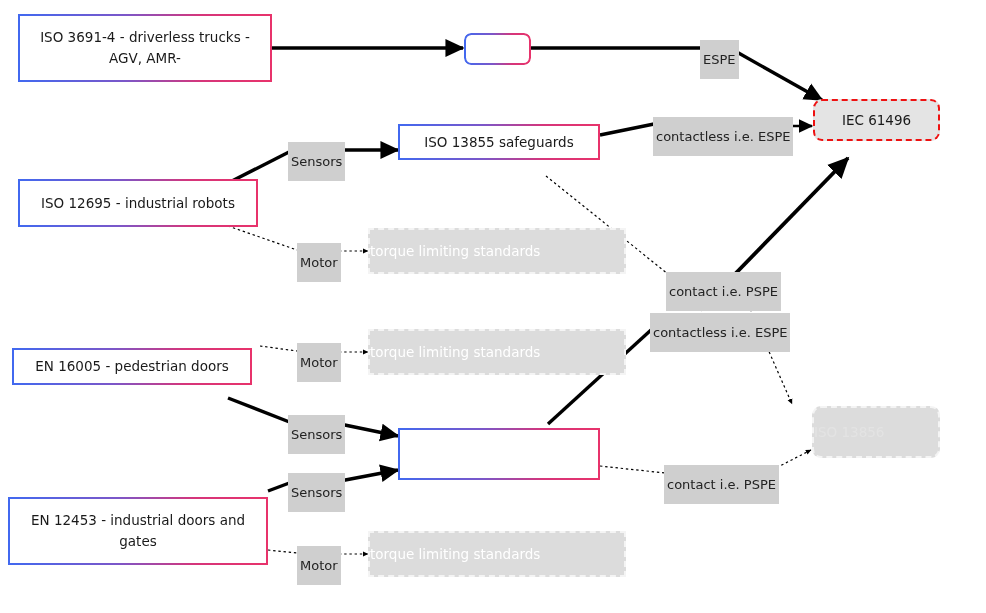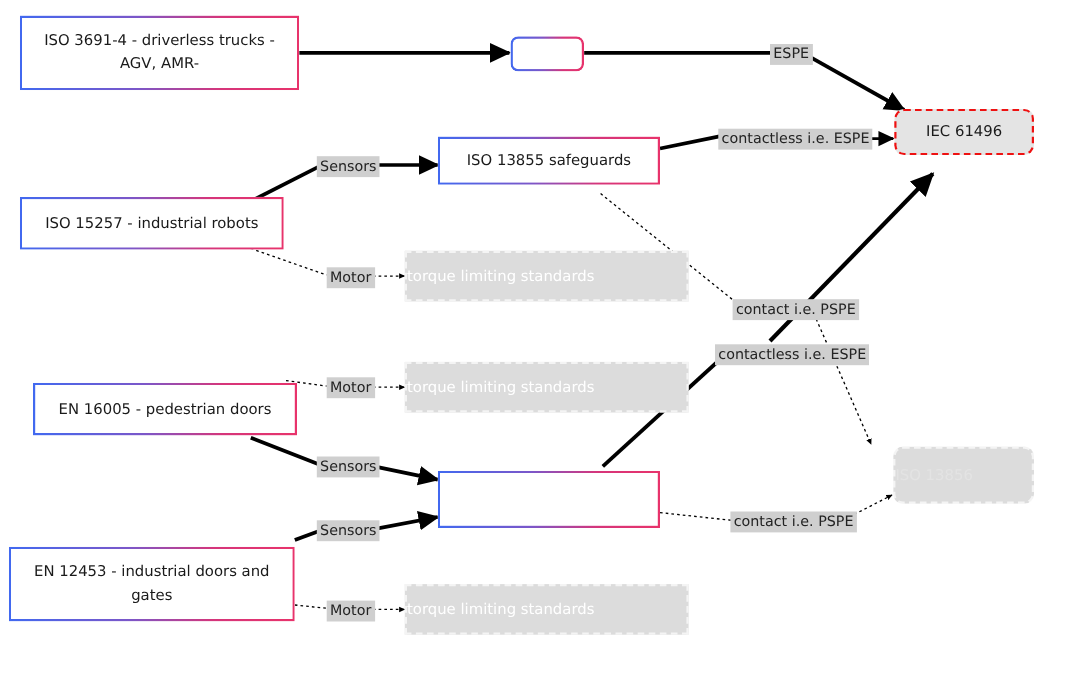--- a/index.html
+++ b/index.html
@@ -85,21 +85,21 @@
   .node-gray.softtext{color:#e3e3e3;}
   .node-gray.rounded{border-radius:9px;}
 
   
   .edge-label{
     position:absolute;
     background:#cfcfcf;
     color:#232323;
     font-size:13px;
     line-height:17px;
-    padding:1px 3px;
+    padding:11px 3px;
     white-space:nowrap;
     z-index:5;
   }
 </style>
 </head>
 <body>
 
 <div id="stage">
 
   <svg id="edges" viewBox="0 0 986 613">
@@ -159,34 +159,34 @@
     <span class="label">ISO 3691-4 - driverless trucks - AGV, AMR-</span>
   </div>
 
   <div class="node rounded" style="left:464px;top:33px;width:67px;height:32px;">
     <span class="grad-border"></span>
     <span class="label"></span>
   </div>
 
   <div class="node" style="left:18px;top:179px;width:240px;height:48px;">
     <span class="grad-border"></span>
-    <span class="label">ISO 15257 - industrial robots</span>
-  </div>
-
-  <div class="node" style="left:30px;top:348px;width:240px;height:48px;">
+    <span class="label">ISO 12695 - industrial robots</span>
+  </div>
+
+  <div class="node" style="left:12px;top:348px;width:240px;height:37px;">
     <span class="grad-border"></span>
     <span class="label">EN 16005 - pedestrian doors</span>
   </div>
 
   <div class="node" style="left:8px;top:497px;width:260px;height:68px;">
     <span class="grad-border"></span>
     <span class="label">EN 12453 - industrial doors and gates</span>
   </div>
 
-  <div class="node" style="left:398px;top:124px;width:202px;height:44px;">
+  <div class="node" style="left:398px;top:124px;width:202px;height:36px;">
     <span class="grad-border"></span>
     <span class="label">ISO 13855 safeguards</span>
   </div>
 
   <div class="node" style="left:398px;top:428px;width:202px;height:52px;">
     <span class="grad-border"></span>
   </div>
 
   <div class="node-red" style="left:813px;top:99px;width:127px;height:42px;">
     <span class="label">IEC 61496</span>

